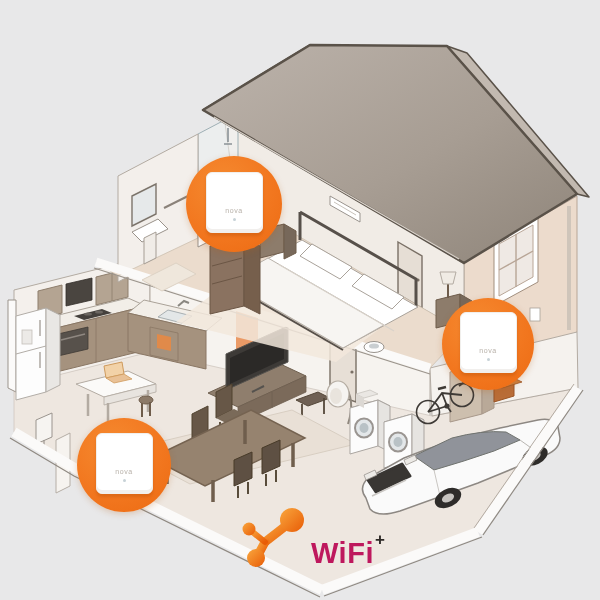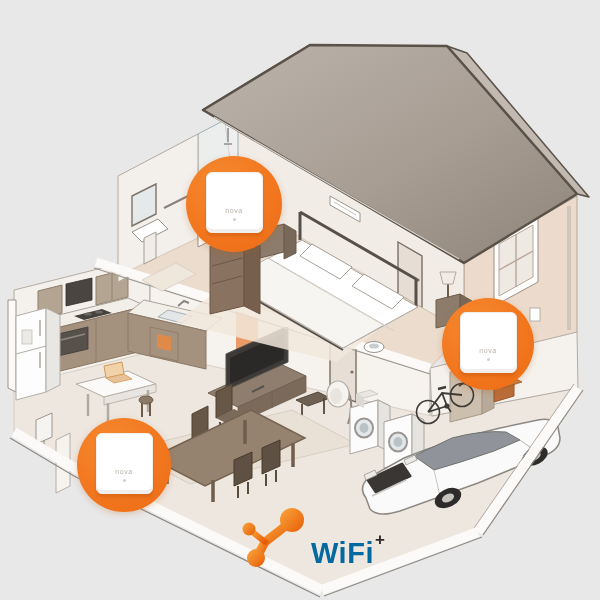--- a/index.html
+++ b/index.html
@@ -16,21 +16,21 @@
   .node-3{left:442px;top:298px;width:92px;height:92px;}
   .device{width:57px;height:61px;background:#ffffff;border-radius:6px;
           border:1px solid #f1efec;margin-top:-3px;
           box-shadow:0 3px 3px rgba(170,70,0,.28), inset 0 -3px 0 #f1efed, inset 0 2px 0 #fdfdfd;
           display:flex;flex-direction:column;align-items:center;justify-content:flex-end;
           padding-bottom:11px;box-sizing:border-box;}
   .device-label{font-size:7px;line-height:1;color:#b8b1a9;letter-spacing:.6px;}
   .device-led{width:3px;height:3px;border-radius:50%;background:#c7d2d7;margin-top:4px;}
   
   .logo{position:absolute;left:237px;top:505px;height:64px;display:flex;align-items:flex-end;}
-  .logo-text{font-size:29px;font-weight:800;color:#0369a1;line-height:1;letter-spacing:.5px;
+  .logo-text{font-size:29px;font-weight:800;color:#be185d;line-height:1;letter-spacing:.5px;
              margin-left:2px;margin-bottom:1px;}
   .logo-plus{font-size:17px;font-weight:800;color:#2e2a27;line-height:1;margin-bottom:21px;margin-left:1px;}
 </style>
 </head>
 <body>
 
 <div class="canvas">
 
 <svg class="house-svg" width="600" height="600" viewBox="0 0 600 600">
   <defs>

